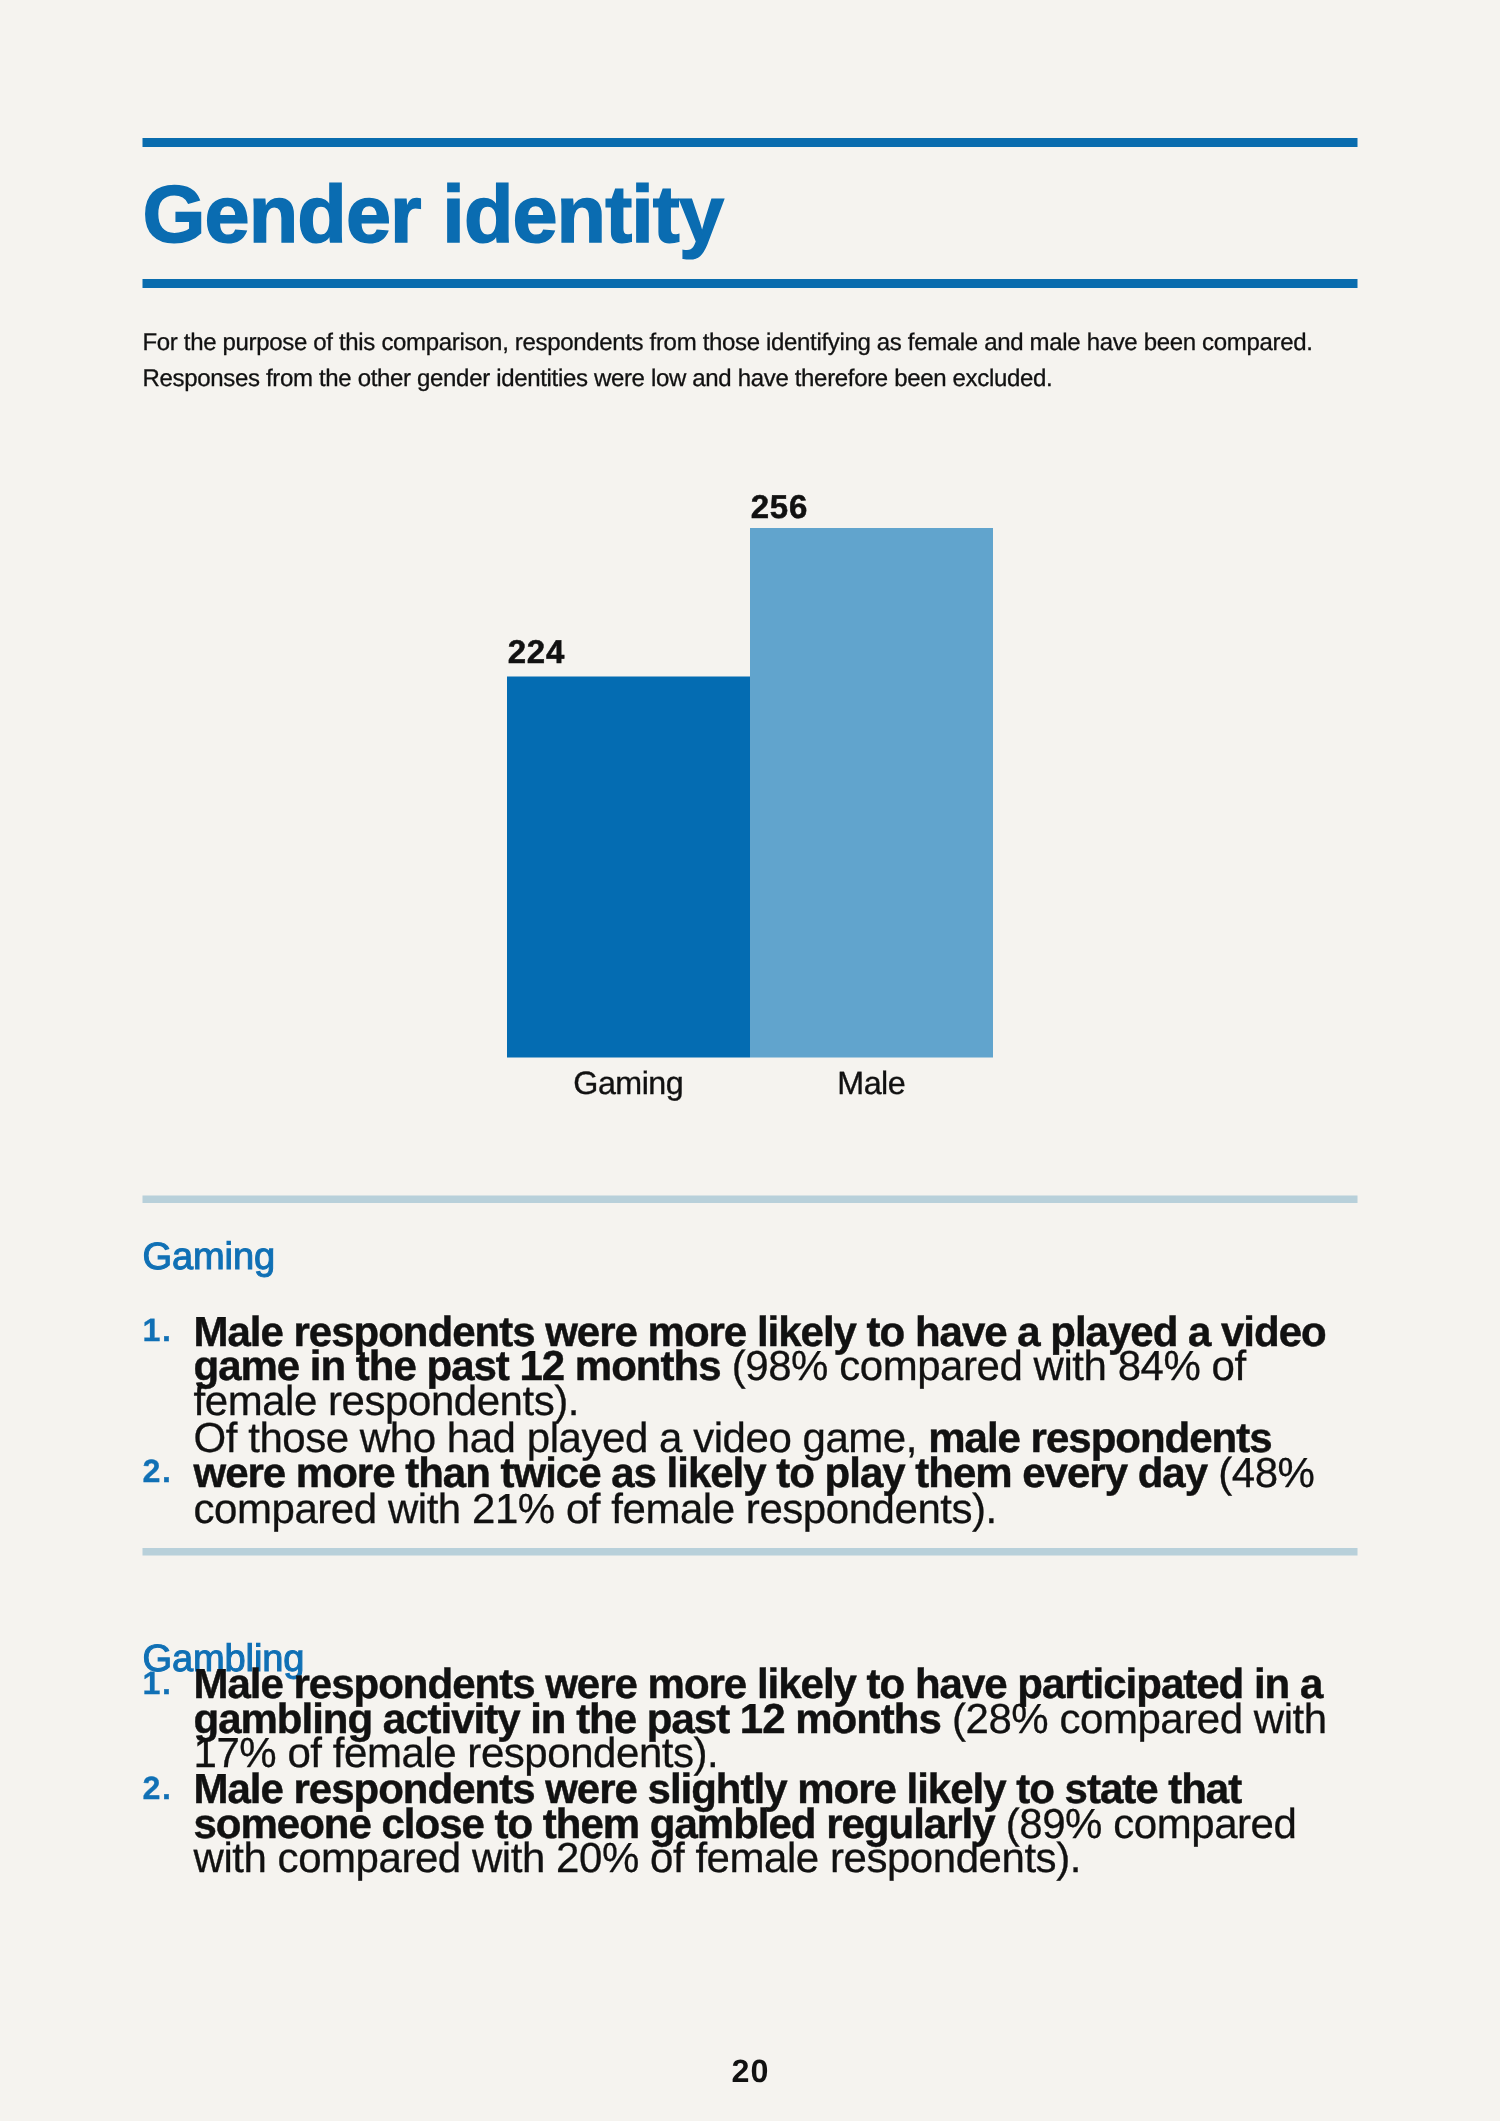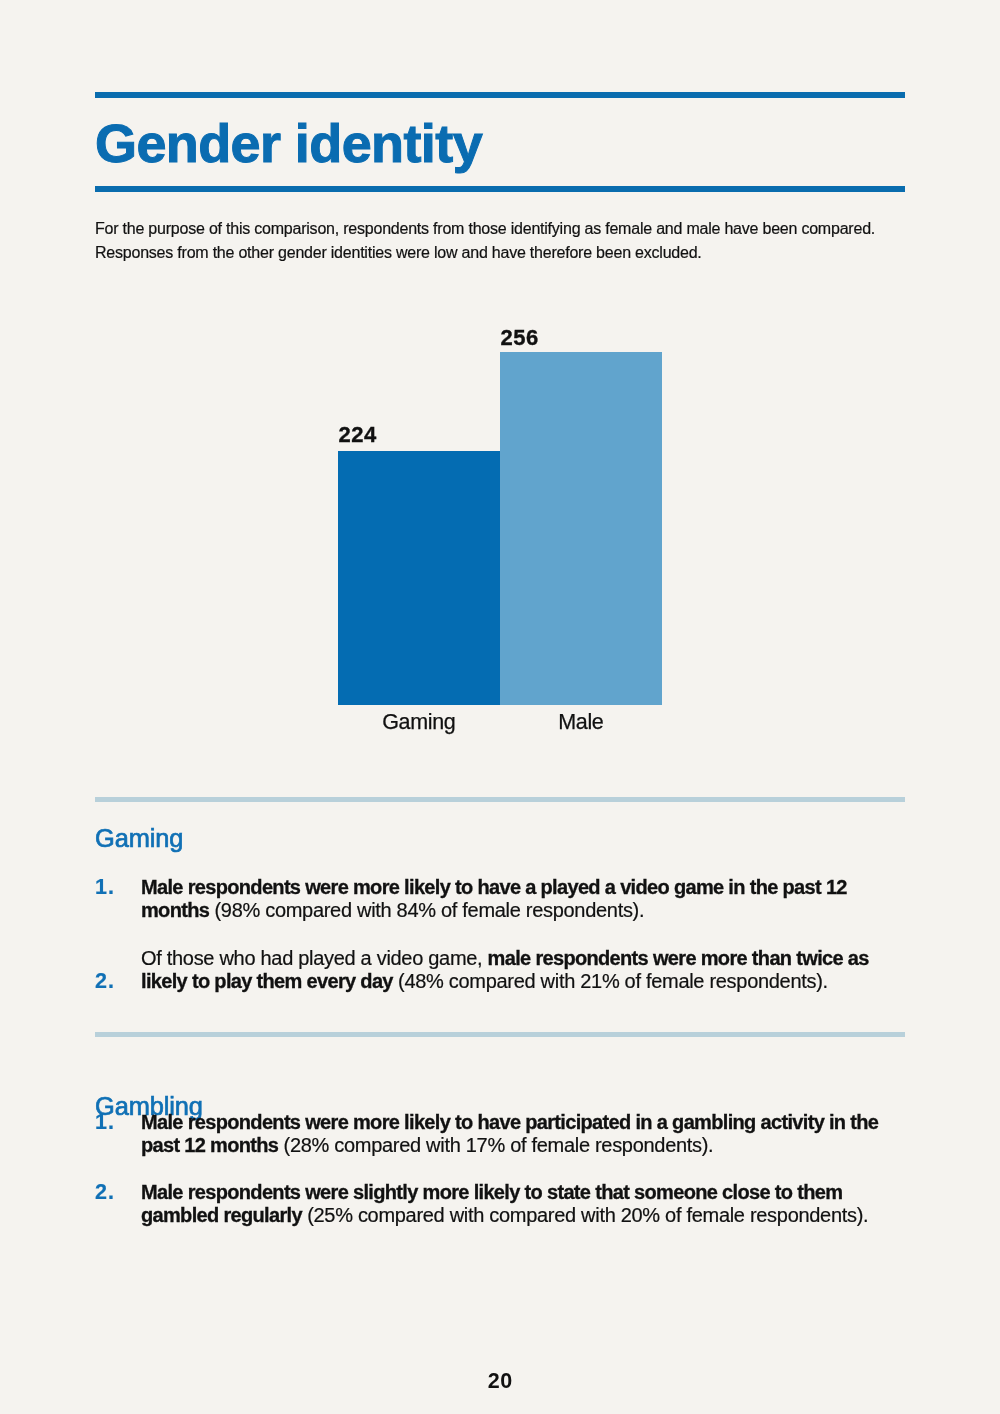--- a/index.html
+++ b/index.html
@@ -49,22 +49,22 @@
     color:#1070b5; font-size:25.4px; line-height:1; letter-spacing:-0.1px;
     -webkit-text-stroke:0.7px #1070b5;
   }
   .li { position:absolute; left:95px; width:790px; }
   .li-num {
     position:absolute; left:0;
     color:#1070b5; font-weight:bold; font-size:21.5px; letter-spacing:1.1px; line-height:1;
     -webkit-text-stroke:0.2px #1070b5;
   }
   .li-body {
-    margin-left:46px;
-    font-size:20px; letter-spacing:-0.3px; line-height:23.4px;
+    margin-left:34px;
+    font-size:28px; letter-spacing:-0.3px; line-height:23.4px;
     -webkit-text-stroke:0.2px #111111;
   }
   .li-body b { font-weight:bold; letter-spacing:-0.67px; -webkit-text-stroke:0.3px #111111; }
 
   .page-number {
     position:absolute; left:0; width:1000px; text-align:center;
     font-weight:bold; font-size:21.5px; letter-spacing:0.6px; text-indent:0.6px; line-height:1;
   }
 </style>
 </head>
@@ -97,18 +97,18 @@
         <div class="li-body"><span>Of those who had played a video game, </span><b>male respondents were more than twice as likely to play them every day</b><span> (48% compared with 21% of female respondents).</span></div>
       </div>
       <div class="divider" style="top: 1032px;"></div>
       <div class="section-head" style="top: 1094px;">Gambling</div>
       <div class="li" style="top: 1110.5px;">
         <div class="li-num" style="top: 1.5px;">1.</div>
         <div class="li-body"><b>Male respondents were more likely to have participated in a gambling activity in the past 12 months</b><span> (28% compared with 17% of female respondents).</span></div>
       </div>
       <div class="li" style="top: 1180.5px;">
         <div class="li-num" style="top: 1.5px;">2.</div>
-        <div class="li-body"><b>Male respondents were slightly more likely to state that someone close to them gambled regularly</b><span> (25% compared with compared with 20% of female respondents).</span></div>
+        <div class="li-body"><b>Male respondents were slightly more likely to state that someone close to them gambled regularly</b><span> (89% compared with compared with 20% of female respondents).</span></div>
       </div>
     </div>
 
   <div class="page-number" style="top:1371px">20</div>
 </div>
 
 </body></html>

